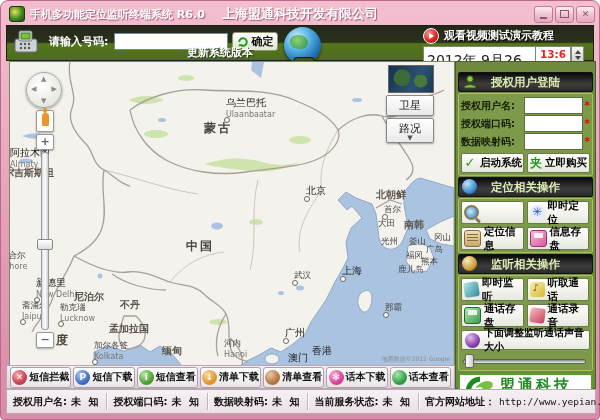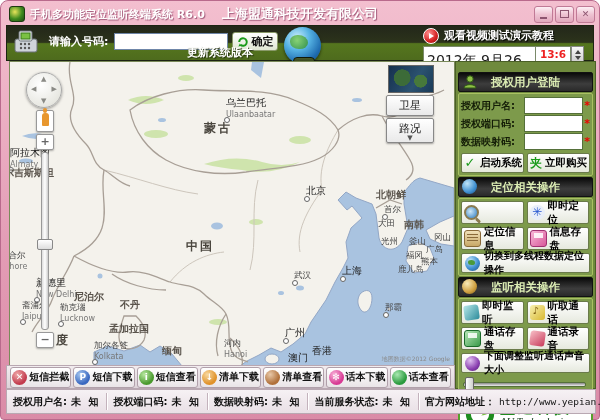--- a/index.html
+++ b/index.html
@@ -387,24 +387,20 @@
         </div>
         <div class="gbtn">
           <span class="icn ic-book"></span>
           <span>定位信息</span>
         </div>
         <div class="gbtn">
           <span class="icn ic-disk-pink"></span>
           <span>信息存盘</span>
         </div>
       </div>
-      <div class="wbtn">
-        <span class="icn ic-globe"></span>
-        <span>切换到多线程数据定位操作</span>
-      </div>
     </div>
 
     <div class="sec-header">
       <span class="hico sphere gold"></span>
       <span>监听相关操作</span>
     </div>
     <div class="panel">
       <div class="grid2">
         <div class="gbtn">
           <span class="icn ic-listen"></span>

